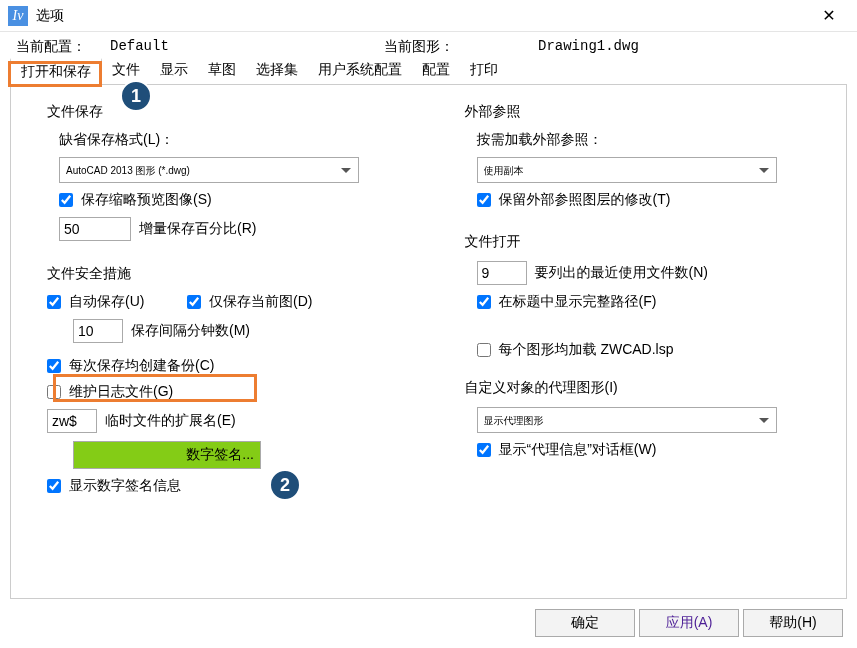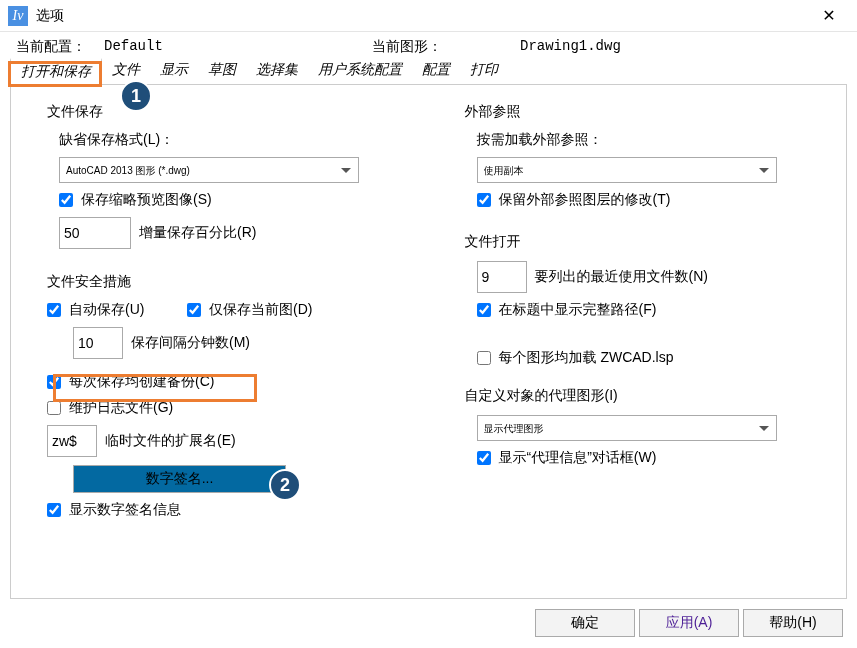--- a/index.html
+++ b/index.html
@@ -35,35 +35,34 @@
   .title-text { flex: 1; font-size: 14px; }
   .close-btn {
     width: 40px; height: 28px;
     display: flex; align-items: center; justify-content: center;
     font-size: 16px;
     cursor: pointer;
   }
   .header-row {
     display: flex;
     padding: 6px 16px 2px 16px;
-    gap: 18px;
+    gap: 24px;
   }
   .hdr-label { }
   .hdr-value { font-family: "Courier New", monospace; }
   .tabs {
     display: flex;
     padding: 0 10px;
     gap: 0;
     height: 26px;
   }
   .tab {
     padding: 3px 10px;
     cursor: pointer;
     position: relative;
-    font-style: italic;
   }
   .tab.active {
     border: 1px solid #ccc;
     border-bottom: 1px solid #fff;
     border-top: 2px solid #fff;
     background: #fff;
   }
   .tab-highlight {
     position: absolute;
     left: 8px; top: 61px;
@@ -119,36 +118,37 @@
     border-right: 5px solid transparent;
     border-top: 5px solid #555;
     pointer-events: none;
   }
   input[type="checkbox"] {
     width: 14px; height: 14px;
     margin: 0;
   }
   label { cursor: default; }
   input[type="text"] {
-    height: 32px;
+    height: 24px;
     border: 1px solid #aaa;
     padding: 0 4px;
     font-family: inherit;
     font-size: 14px;
   }
   .num-small { width: 72px; }
   .num-tiny  { width: 50px; }
   .sig-btn {
-    width: 213px;
+    width: 188px;
     height: 28px;
     border: 1px solid #aaa;
-    background: #0369a1;
+    background: #84cc16;
     cursor: pointer;
     font-family: inherit;
     font-size: 14px;
+    text-align: right;
   }
   .highlight-box {
     position: absolute;
     left: 42px; top: 289px;
     width: 204px; height: 28px;
     border: 3px solid #ED7D31;
     pointer-events: none;
     z-index: 5;
   }
   .footer {

